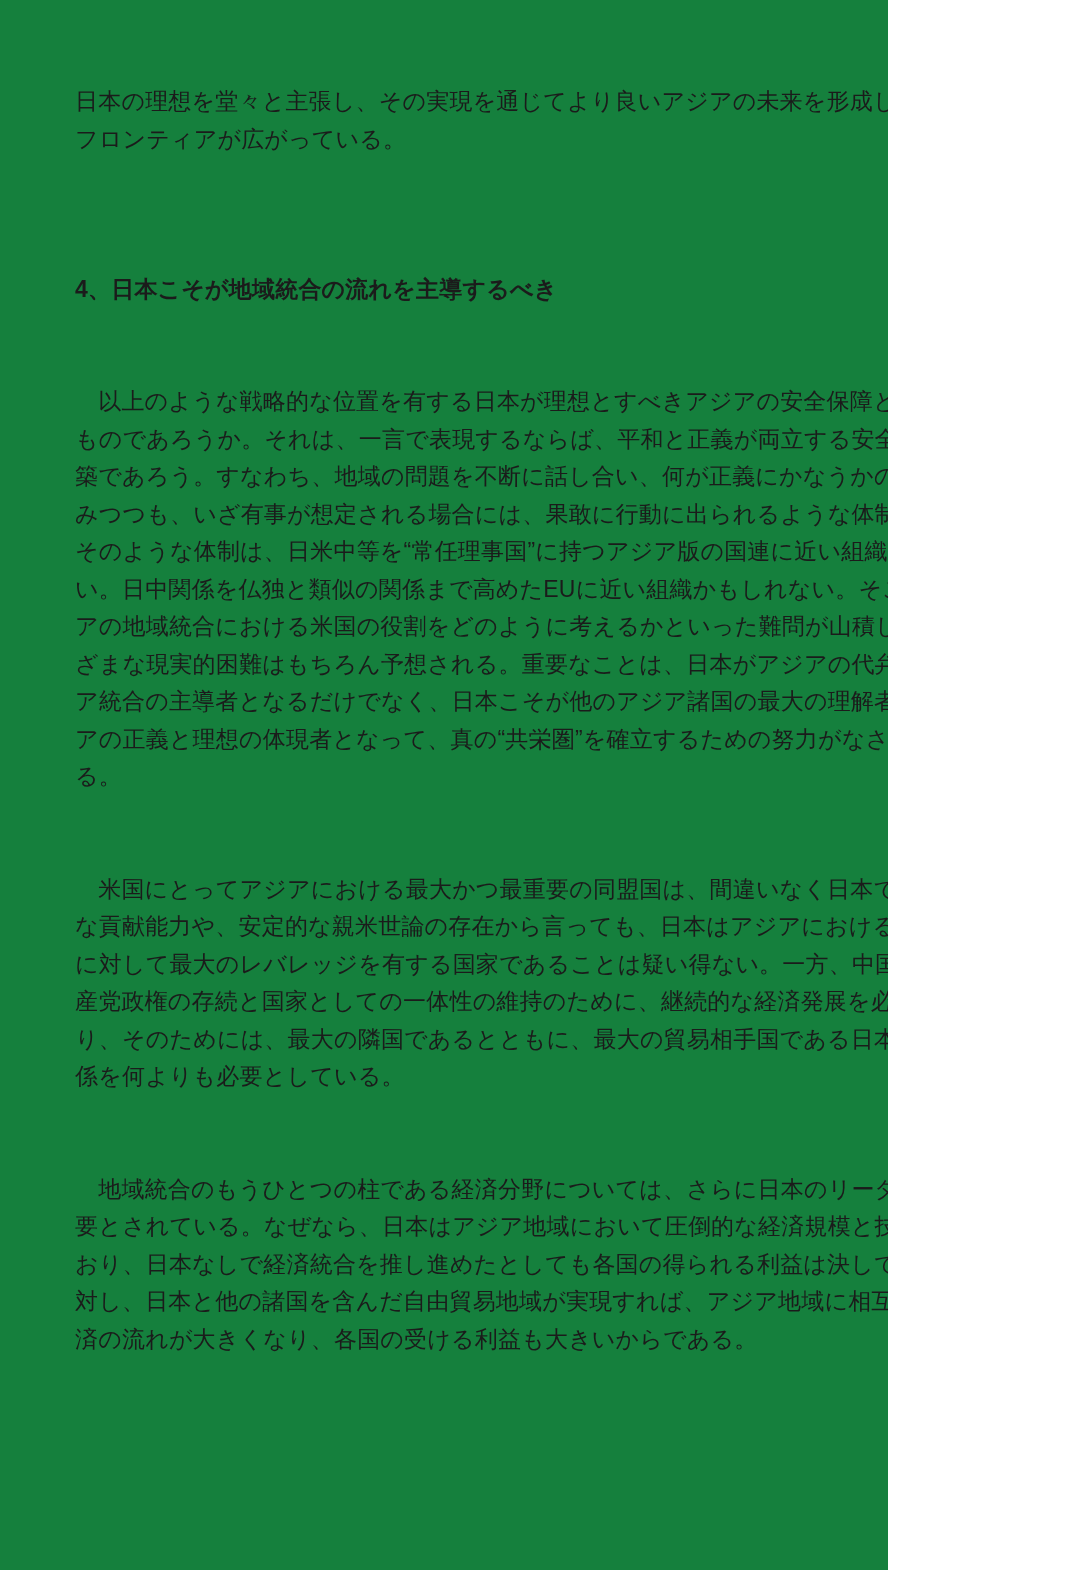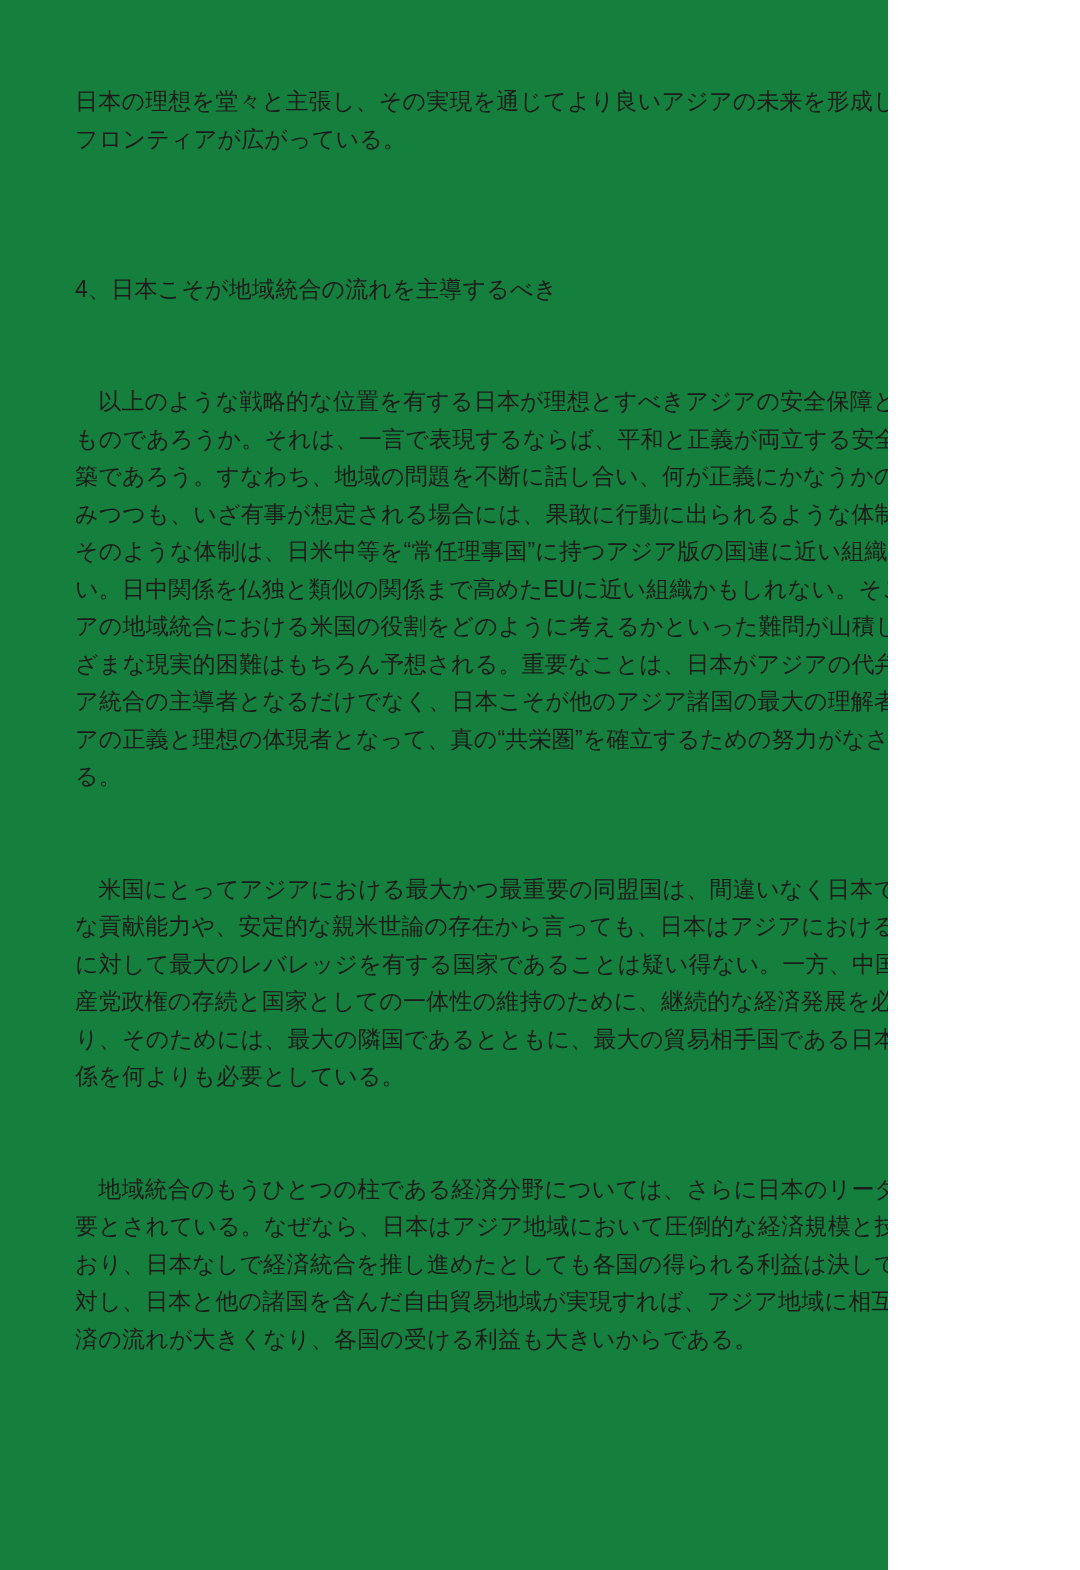--- a/index.html
+++ b/index.html
@@ -28,21 +28,21 @@
     letter-spacing: 0.2px;
     white-space: pre;
   }
   .para {
     margin: 0;
     white-space: pre;
   }
   .section-heading {
     margin: 37.5px 0 0 0;
     font-size: 23px;
-    font-weight: 400;
+    font-weight: 700;
     white-space: pre;
   }
 </style>
 </head>
 <body>
 
 <div class="page">
   <div class="textblock">
     <p class="para">日本の理想を堂々と主張し、その実現を通じてより良いアジアの未来を形成していく広大な
 フロンティアが広がっている。</p>

